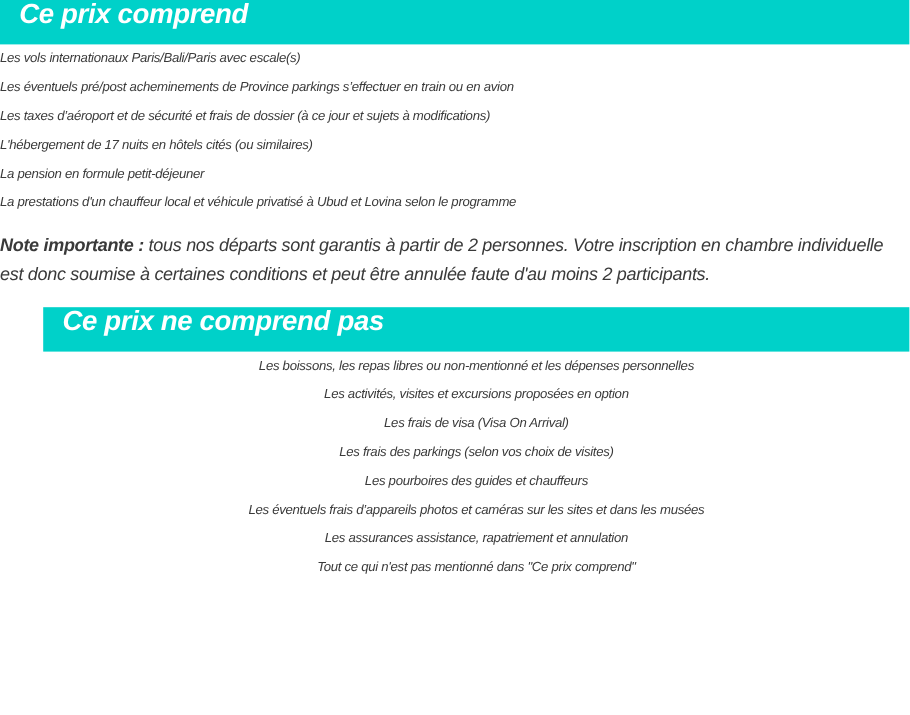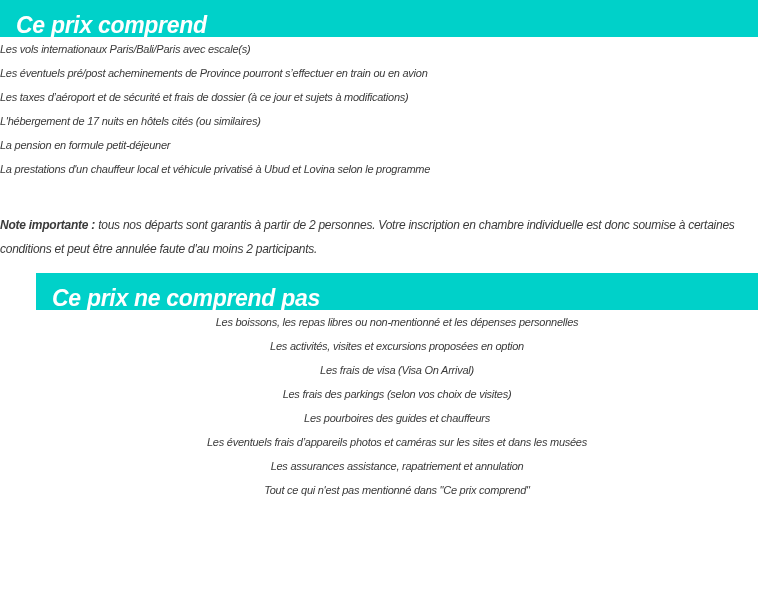--- a/index.html
+++ b/index.html
@@ -11,21 +11,21 @@
     width: 758px;
     height: 596px;
     overflow: hidden;
     font-family: "Liberation Sans", "DejaVu Sans", sans-serif;
     color: #3a3a3a;
   }
   .section-header {
     background: #00d1c9;
     height: 37px;
     display: flex;
-    align-items: flex-end;
+    align-items: flex-start;
     padding-left: 16px;
     box-sizing: border-box;
   }
   .section-header h2 {
     margin: 0;
     color: #ffffff;
     font-style: italic;
     font-weight: bold;
     font-size: 23px;
     letter-spacing: -0.3px;
@@ -40,23 +40,23 @@
     font-style: italic;
     font-size: 11px;
     line-height: 24px;
     letter-spacing: -0.25px;
     white-space: nowrap;
   }
   .list-included {
     margin-top: 17px;
   }
   .note {
-    margin-top: 32px;
+    margin-top: 12px;
     font-style: italic;
-    font-size: 12px;
+    font-size: 15px;
     line-height: 24px;
     letter-spacing: -0.25px;
   }
   .note b {
     font-weight: bold;
   }
   .section-excluded {
     padding-left: 36px;
   }
   .list-excluded {
@@ -66,21 +66,21 @@
 </style>
 </head>
 <body>
 
 <section>
   <div class="section-header">
     <h2>Ce prix comprend</h2>
   </div>
   <ul class="item-list list-included">
     <li>Les vols internationaux Paris/Bali/Paris avec escale(s)</li>
-    <li>Les éventuels pré/post acheminements de Province pourront s’effectuer en train ou en avion</li>
+    <li>Les éventuels pré/post acheminements de Province parkings s’effectuer en train ou en avion</li>
     <li>Les taxes d’aéroport et de sécurité et frais de dossier (à ce jour et sujets à modifications)</li>
     <li>L'hébergement de 17 nuits en hôtels cités (ou similaires)</li>
     <li>La pension en formule petit-déjeuner</li>
     <li>La prestations d'un chauffeur local et véhicule privatisé à Ubud et Lovina selon le programme</li>
   </ul>
   <p class="note"><b>Note importante :</b><span> tous nos départs sont garantis à partir de 2 personnes. Votre inscription en chambre individuelle est donc soumise à certaines conditions et peut être annulée faute d'au moins 2 participants.</span></p>
 </section>
 
 <section class="section-excluded">
   <div class="section-header">

